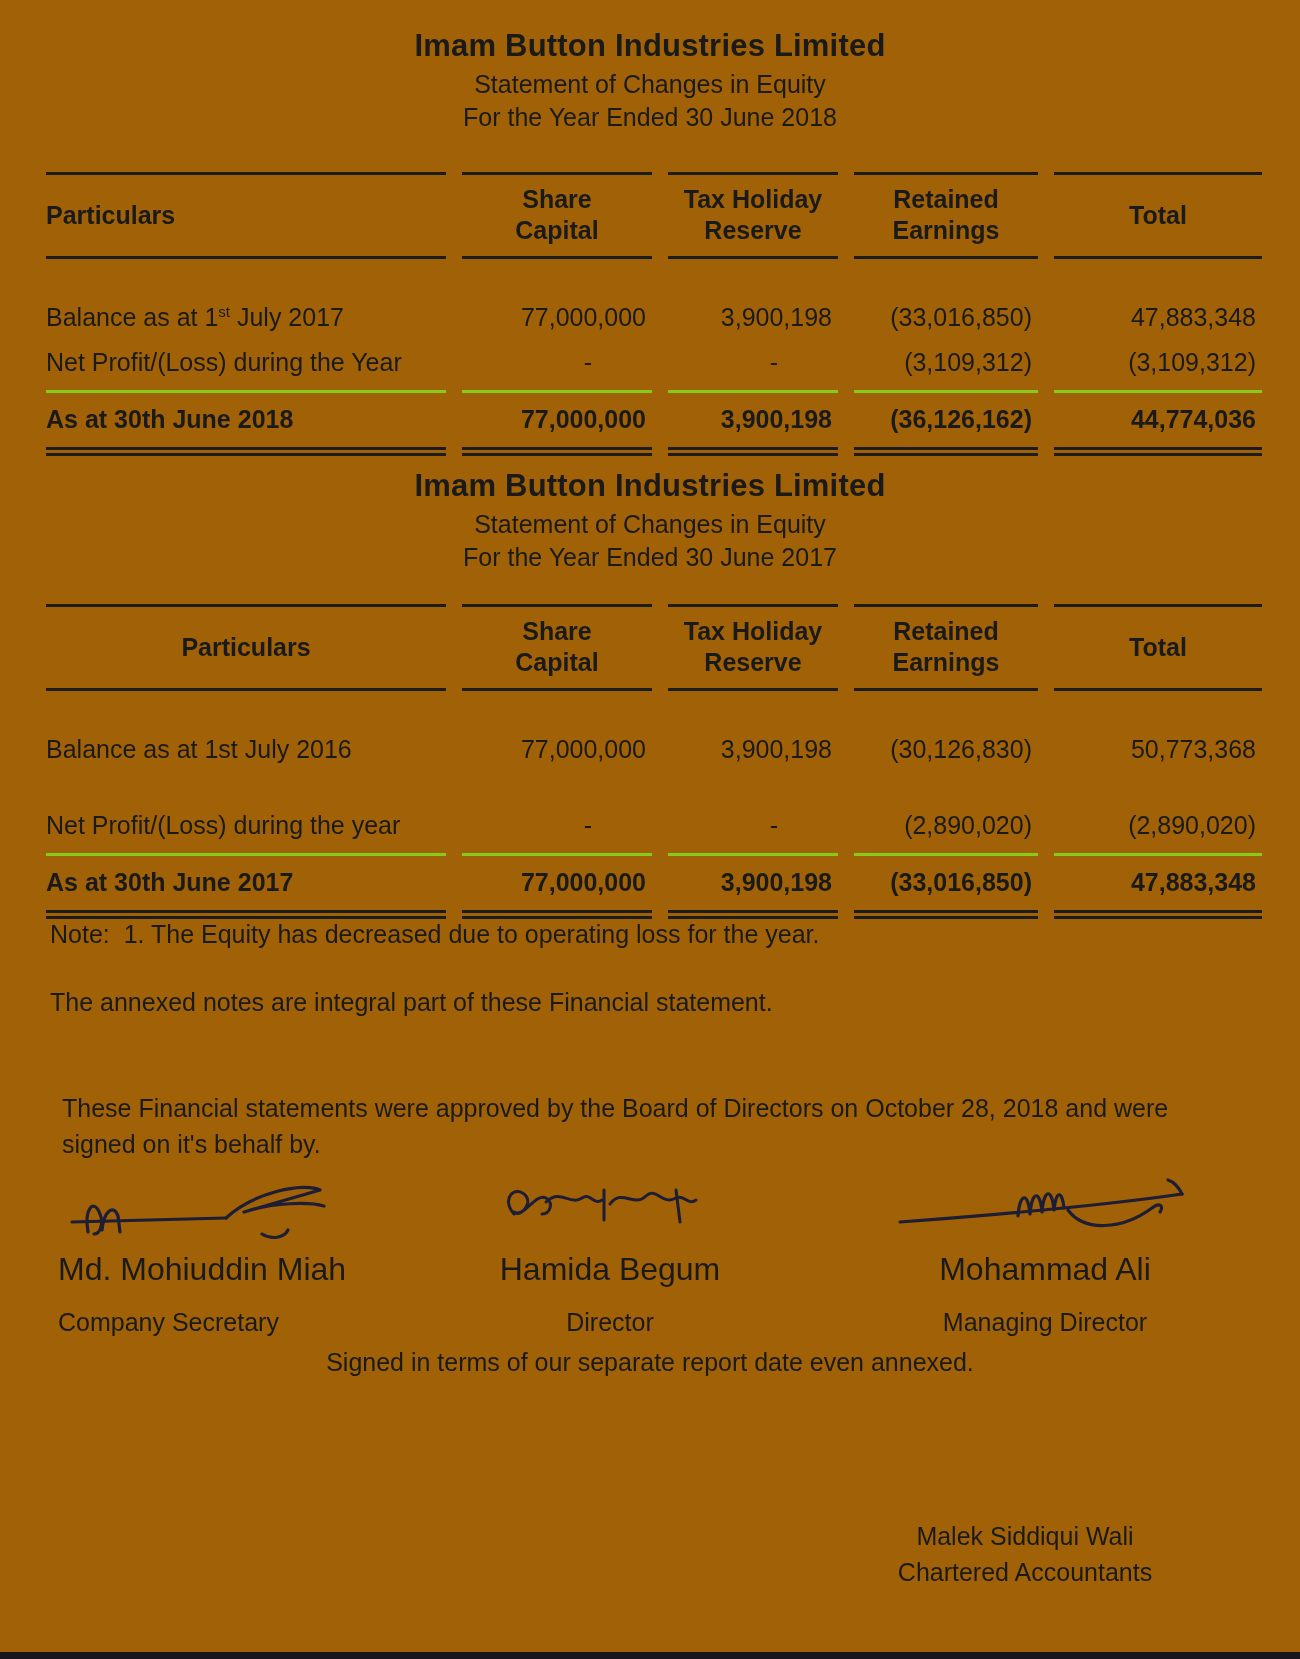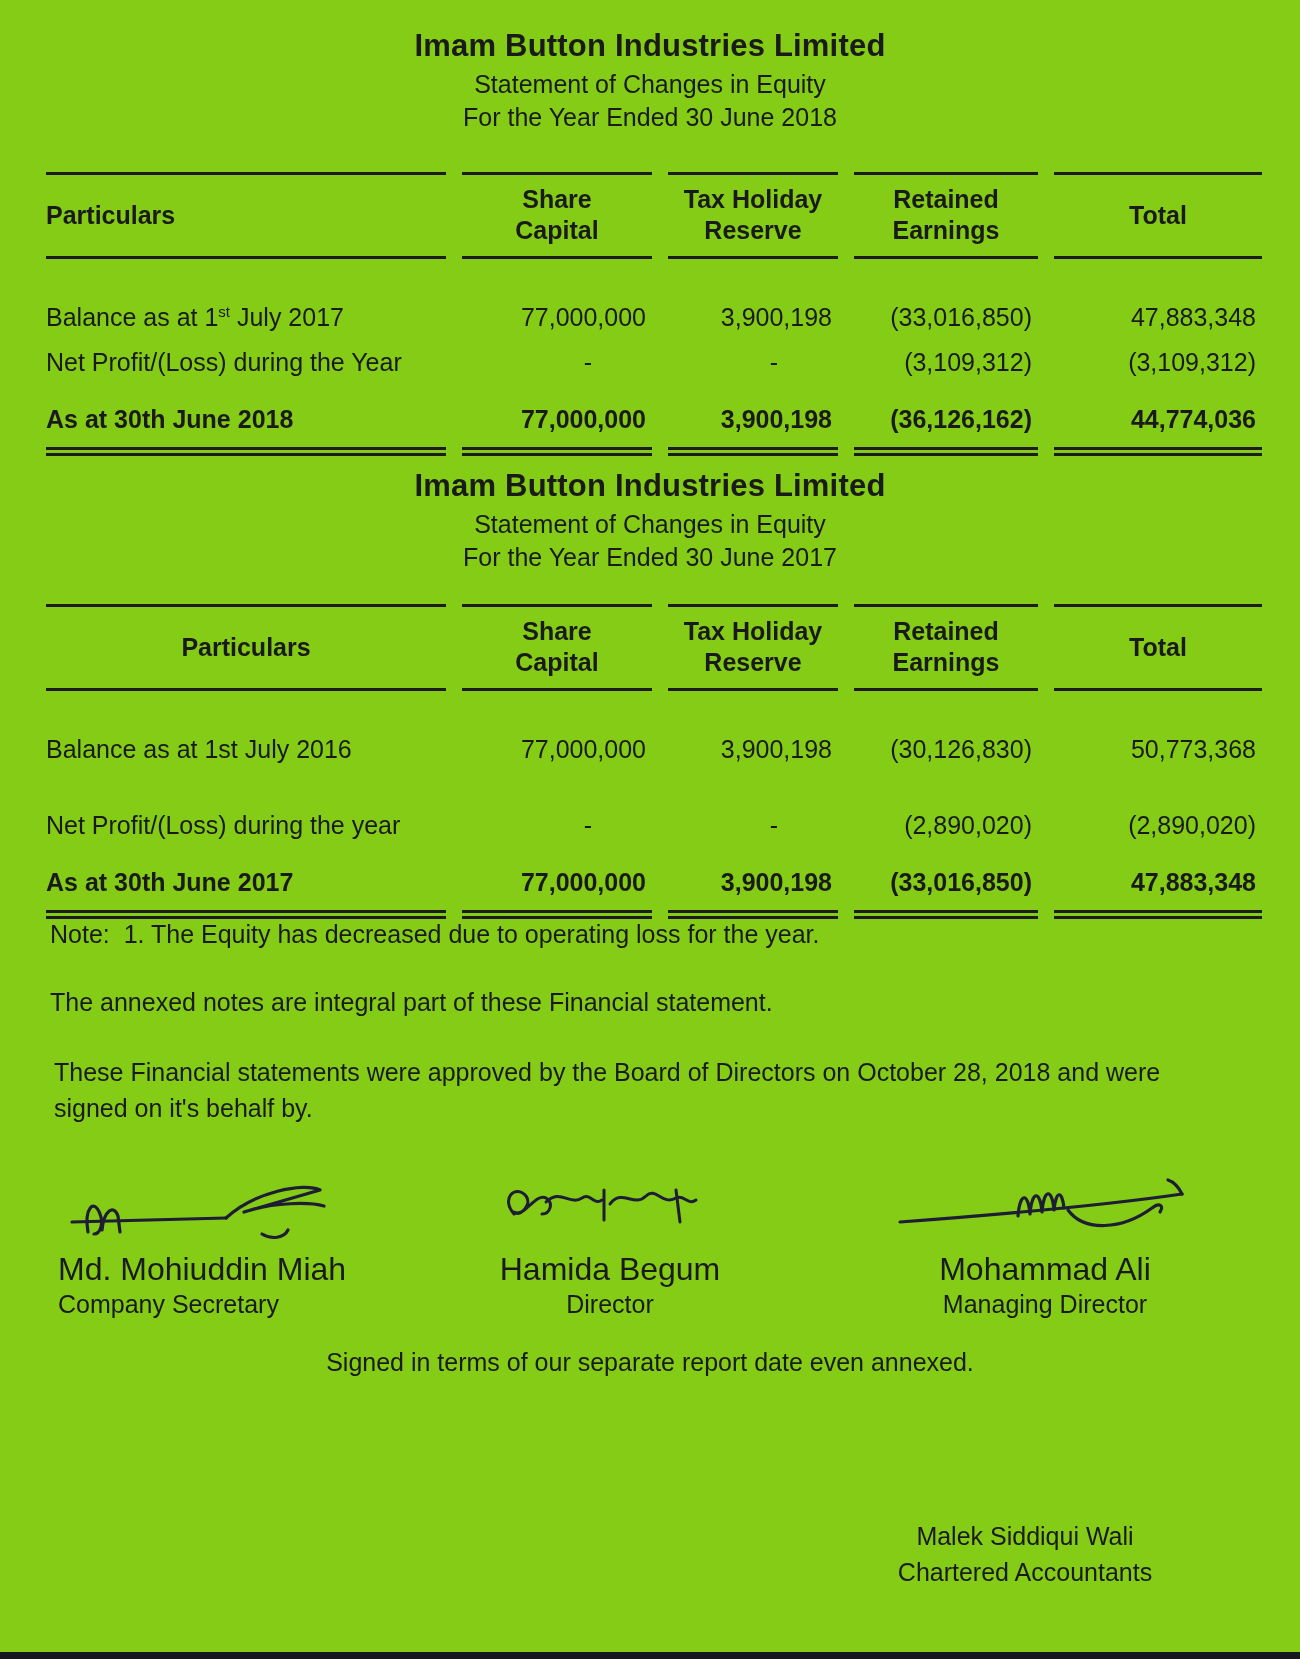--- a/index.html
+++ b/index.html
@@ -1,18 +1,18 @@
 <!DOCTYPE html>
 <html><head>
 <meta charset="utf-8">
 <style>
   html,body { margin:0; padding:0; background:#ffffff; }
   .page {
     position:relative; width:1300px; height:1659px; overflow:hidden;
-    background:#84cc16; color:#1a1a1a;
+    background:#a16207; color:#1a1a1a;
     font-family:"Liberation Sans", sans-serif;
   }
   .center-block { position:absolute; left:0; width:1300px; text-align:center; }
   .company { font-size:31px; font-weight:700; letter-spacing:0.2px; }
   .subtitle { font-size:25px; margin-top:6px; }
   .period   { font-size:25px; margin-top:4px; }
 
   
   .eqt {
     position:absolute; left:46px; width:1216px;
@@ -32,28 +32,28 @@
   .num  { text-align:right; padding-right:6px; }
   .dash { text-align:right; padding-right:60px; }
   .r1 > .cell { padding-top:13px; padding-bottom:9px;margin-top:30px; }
   .t2 .r1 > .cell { padding-bottom:40px; }
   .r2 > .cell { padding-top:6px; padding-bottom:13px; border-bottom:3px solid #84cc16; }
   .r3 > .cell { font-weight:700; padding-top:11px; padding-bottom:13px; border-bottom:9px double #1c1c1c; }
   sup.st { font-size:15px; vertical-align:super; line-height:0; }
 
   
   .note-line { position:absolute; left:50px; font-size:25px; white-space:pre-wrap; }
-  .approval  { position:absolute; left:54px; width:1205px; font-size:25px; line-height:36px; }
+  .approval  { position:absolute; left:62px; width:1205px; font-size:25px; line-height:36px;margin-top:36px; }
 
   
   .sig-block { position:absolute; top:1158px; text-align:center; }
   .sig-block.left-align { text-align:left; }
   .sig-stroke { display:block; height:96px; }
   .sig-name { font-size:32px; line-height:30px; }
-  .sig-role { font-size:25px; line-height:30px; margin-top:5px; }
+  .sig-role { font-size:25px; line-height:30px; margin-top:23px; }
   .signed-note { position:absolute; left:0; width:1300px; top:1348px; text-align:center; font-size:25px; }
 
   
   .footer-left  { position:absolute; left:50px; top:1522px; font-size:25px; line-height:36px; }
   .footer-right { position:absolute; left:858px; top:1518px; width:334px; text-align:center; font-size:25px; line-height:36px; }
 
   .scan-bar { position:absolute; left:0; bottom:0; width:1300px; height:7px; background:#16161e; }
 </style>
 </head>
 <body>

